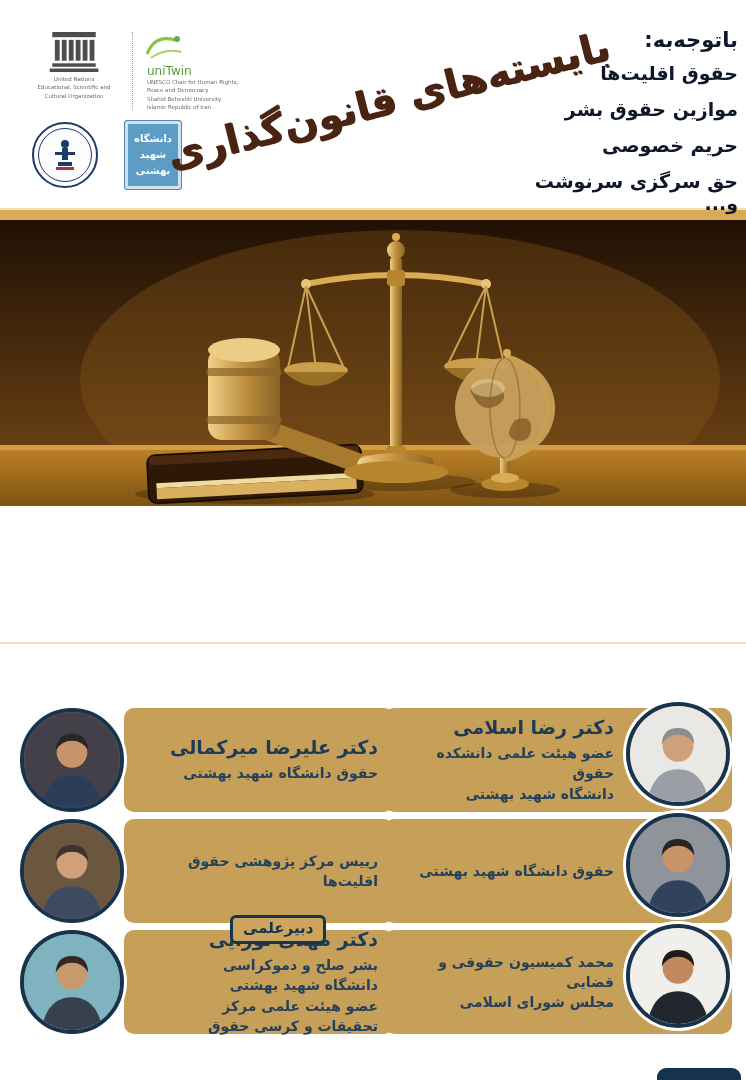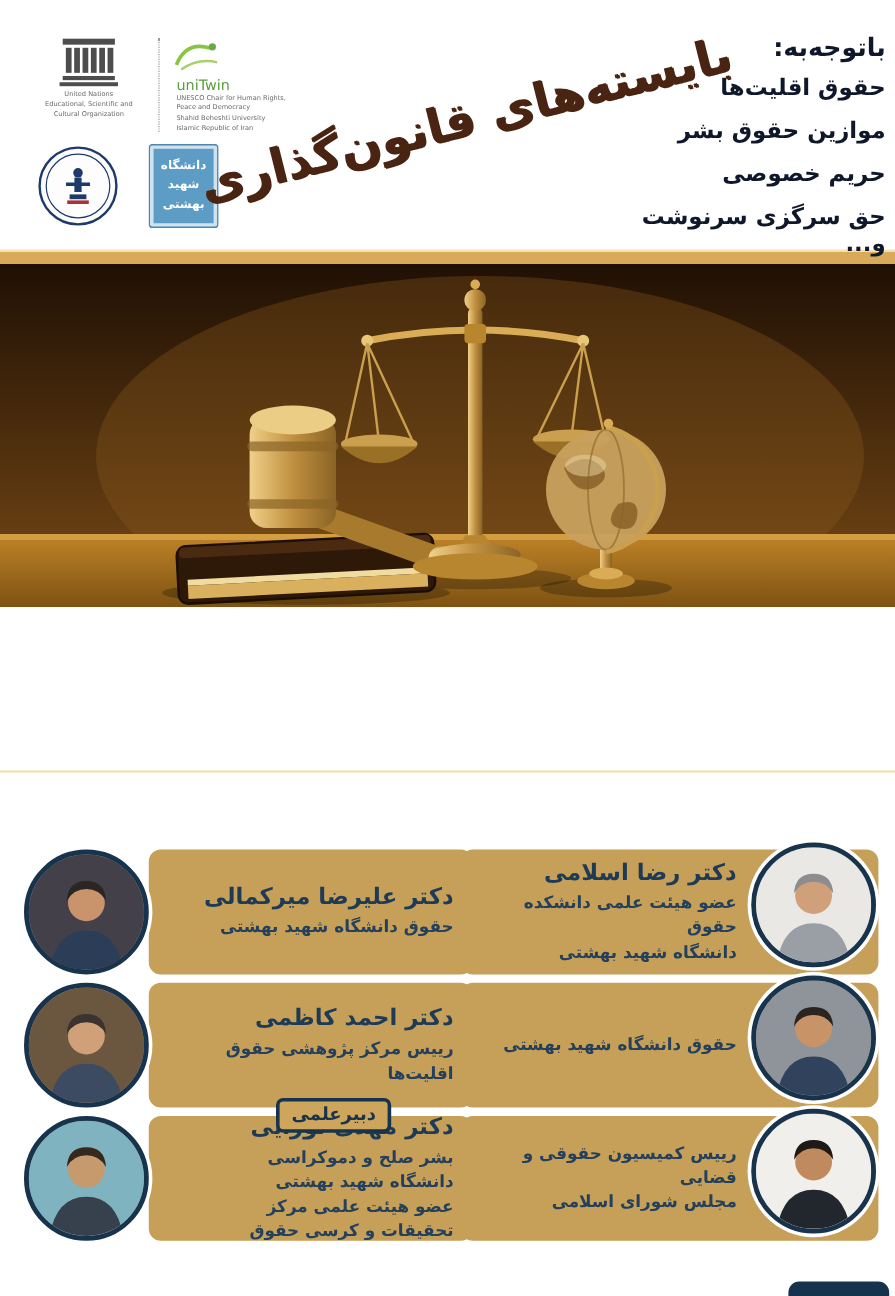--- a/index.html
+++ b/index.html
@@ -296,21 +296,20 @@
     <div class="unit unit-left">
       <span class="photo avD">
         <svg viewBox="0 0 100 100">
             <rect class="pbg" width="100" height="100"></rect>
             <path class="psuit" d="M18,100 q6,-34 32,-34 q26,0 32,34 Z"></path>
             <circle class="pskin" cx="50" cy="42" r="16"></circle>
             <path class="phair" d="M33,40 q1,-17 17,-17 q16,0 17,17 q-6,-10 -17,-10 q-11,0 -17,10 Z"></path>
           </svg>
       </span>
       <div class="card-box">
-        <div class="sp-name">دکتر احمد کاظمی</div>
         <div class="sp-desc">رییس مرکز پژوهشی حقوق اقلیت‌ها</div>
         <div class="sp-desc"></div>
       </div>
     </div>
     <div class="unit unit-right">
       <div class="card-box">
         <div class="sp-desc">حقوق دانشگاه شهید بهشتی</div>
         <span class="photo avC">
           <svg viewBox="0 0 100 100">
               <rect class="pbg" width="100" height="100"></rect>
@@ -335,21 +334,21 @@
       </span>
       <div class="card-box">
         <div class="badge">دبیرعلمی</div>
         <div class="sp-name">دکتر مهدی نورایی</div>
         <div class="sp-desc">بشر صلح و دموکراسی دانشگاه شهید بهشتی</div>
         <div class="sp-desc">عضو هیئت علمی مرکز تحقیقات و کرسی حقوق</div>
       </div>
     </div>
     <div class="unit unit-right">
       <div class="card-box">
-        <div class="sp-desc">رییس کمیسیون حقوقی و قضایی</div>
+        <div class="sp-desc">محمد کمیسیون حقوقی و قضایی</div>
         <div class="sp-desc">مجلس شورای اسلامی</div>
         <span class="photo avE">
           <svg viewBox="0 0 100 100">
               <rect class="pbg" width="100" height="100"></rect>
               <path class="psuit" d="M18,100 q6,-34 32,-34 q26,0 32,34 Z"></path>
               <circle class="pskin" cx="50" cy="42" r="16"></circle>
               <path class="phair" d="M33,40 q1,-17 17,-17 q16,0 17,17 q-6,-10 -17,-10 q-11,0 -17,10 Z"></path>
             </svg>
         </span>
       </div>

